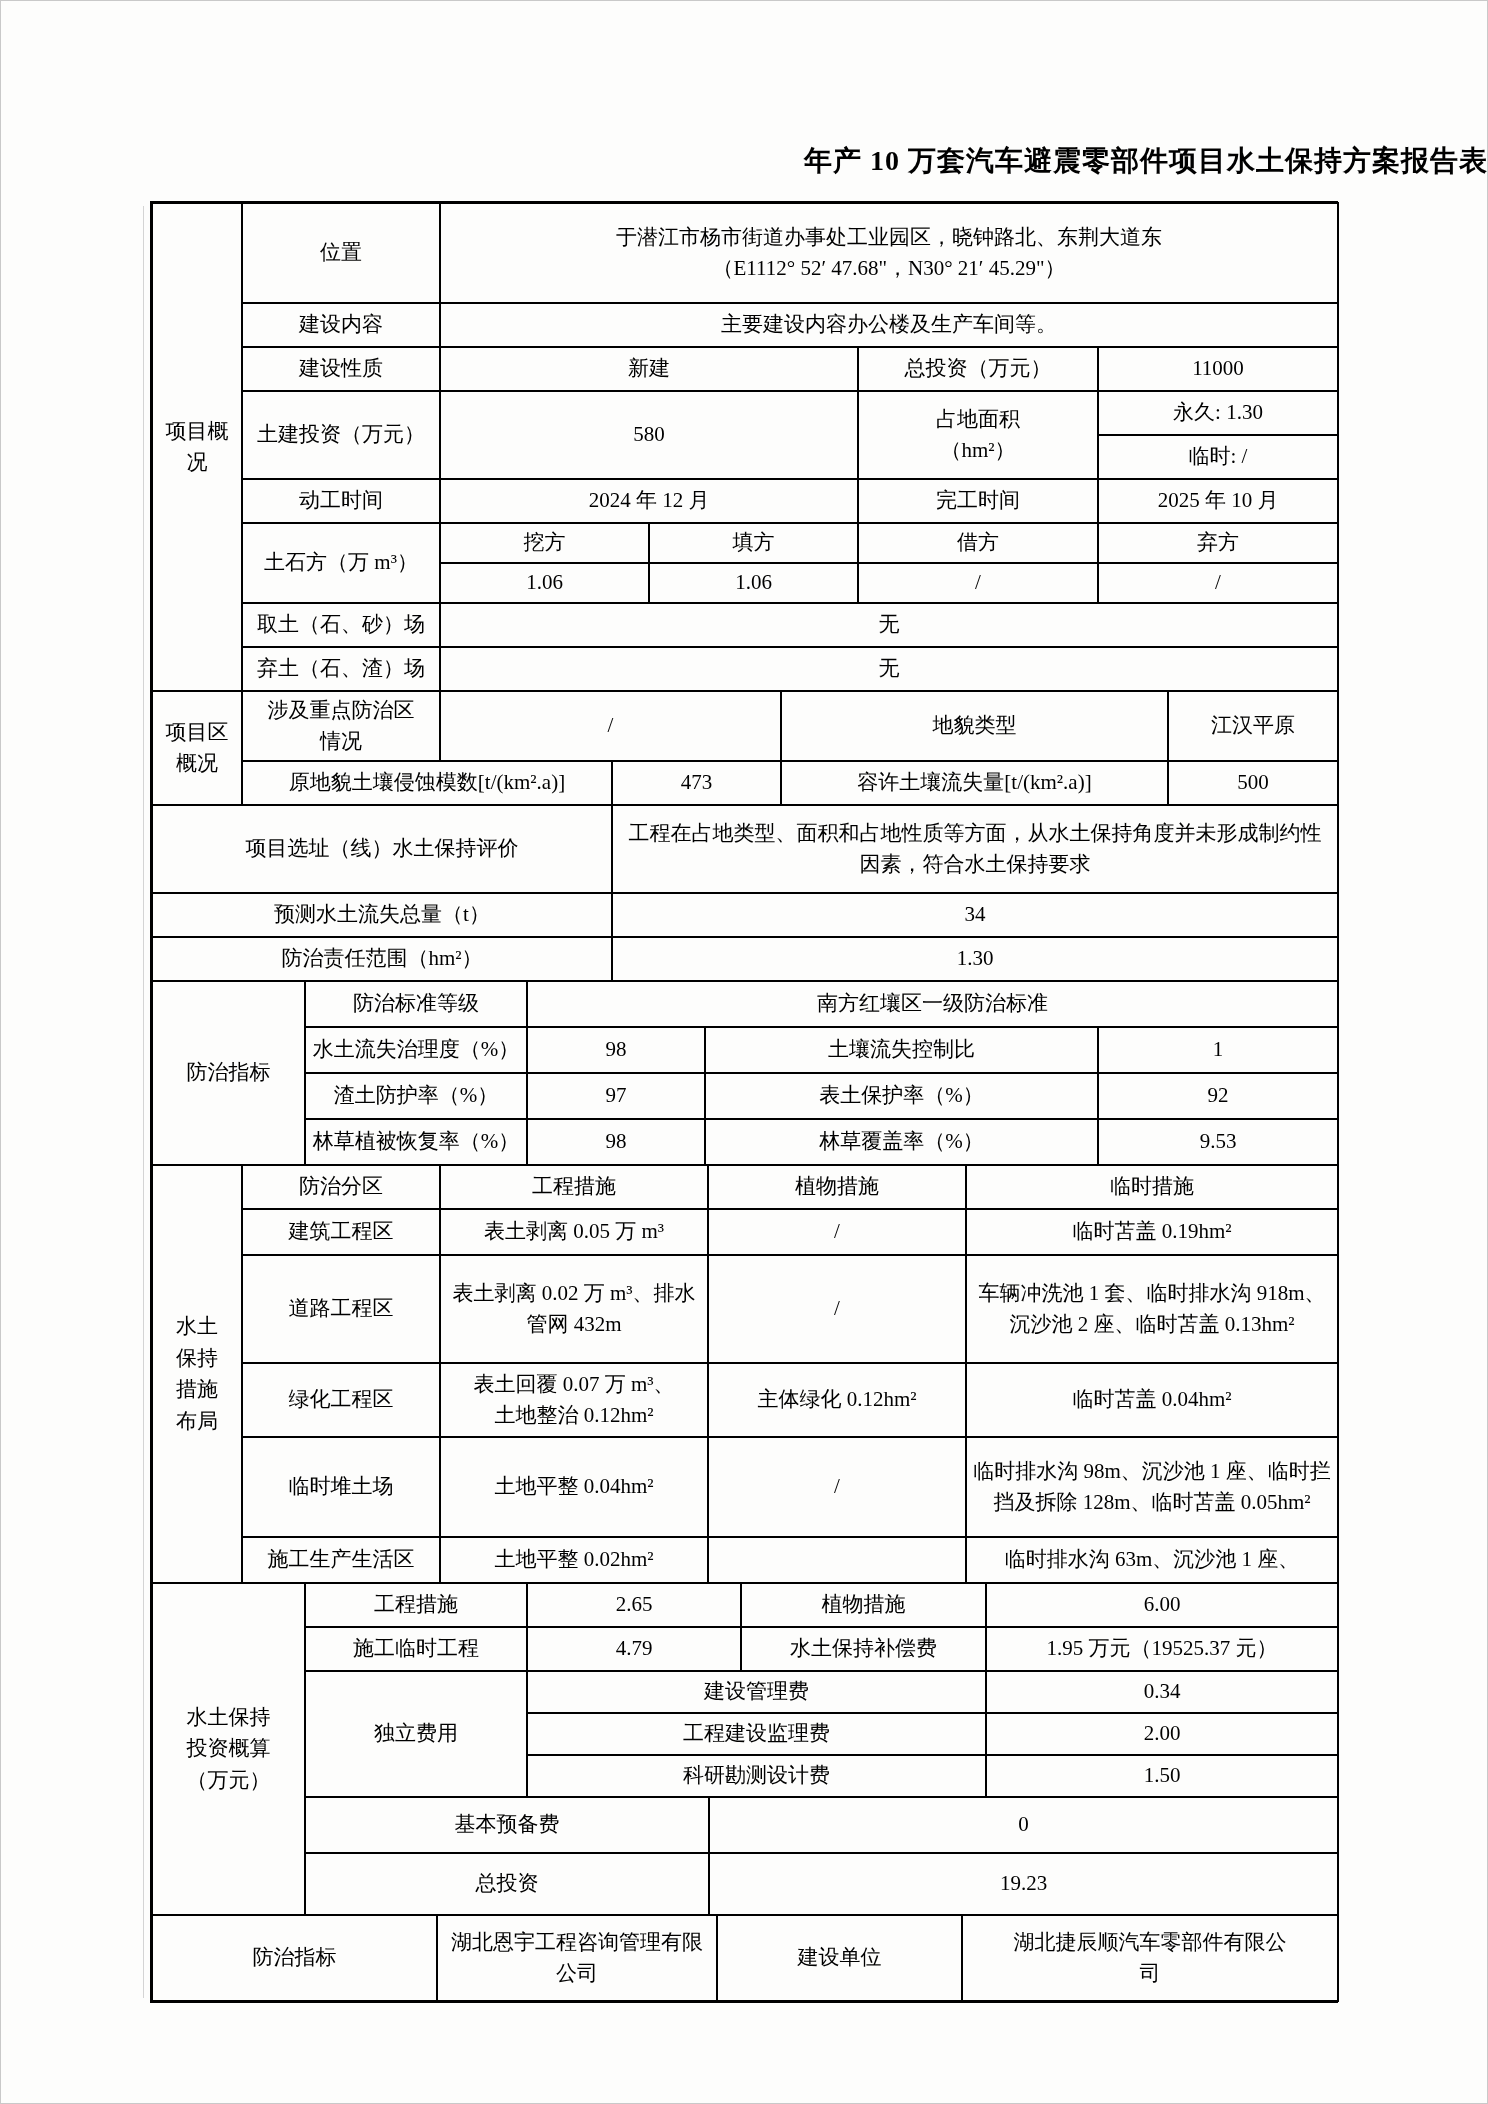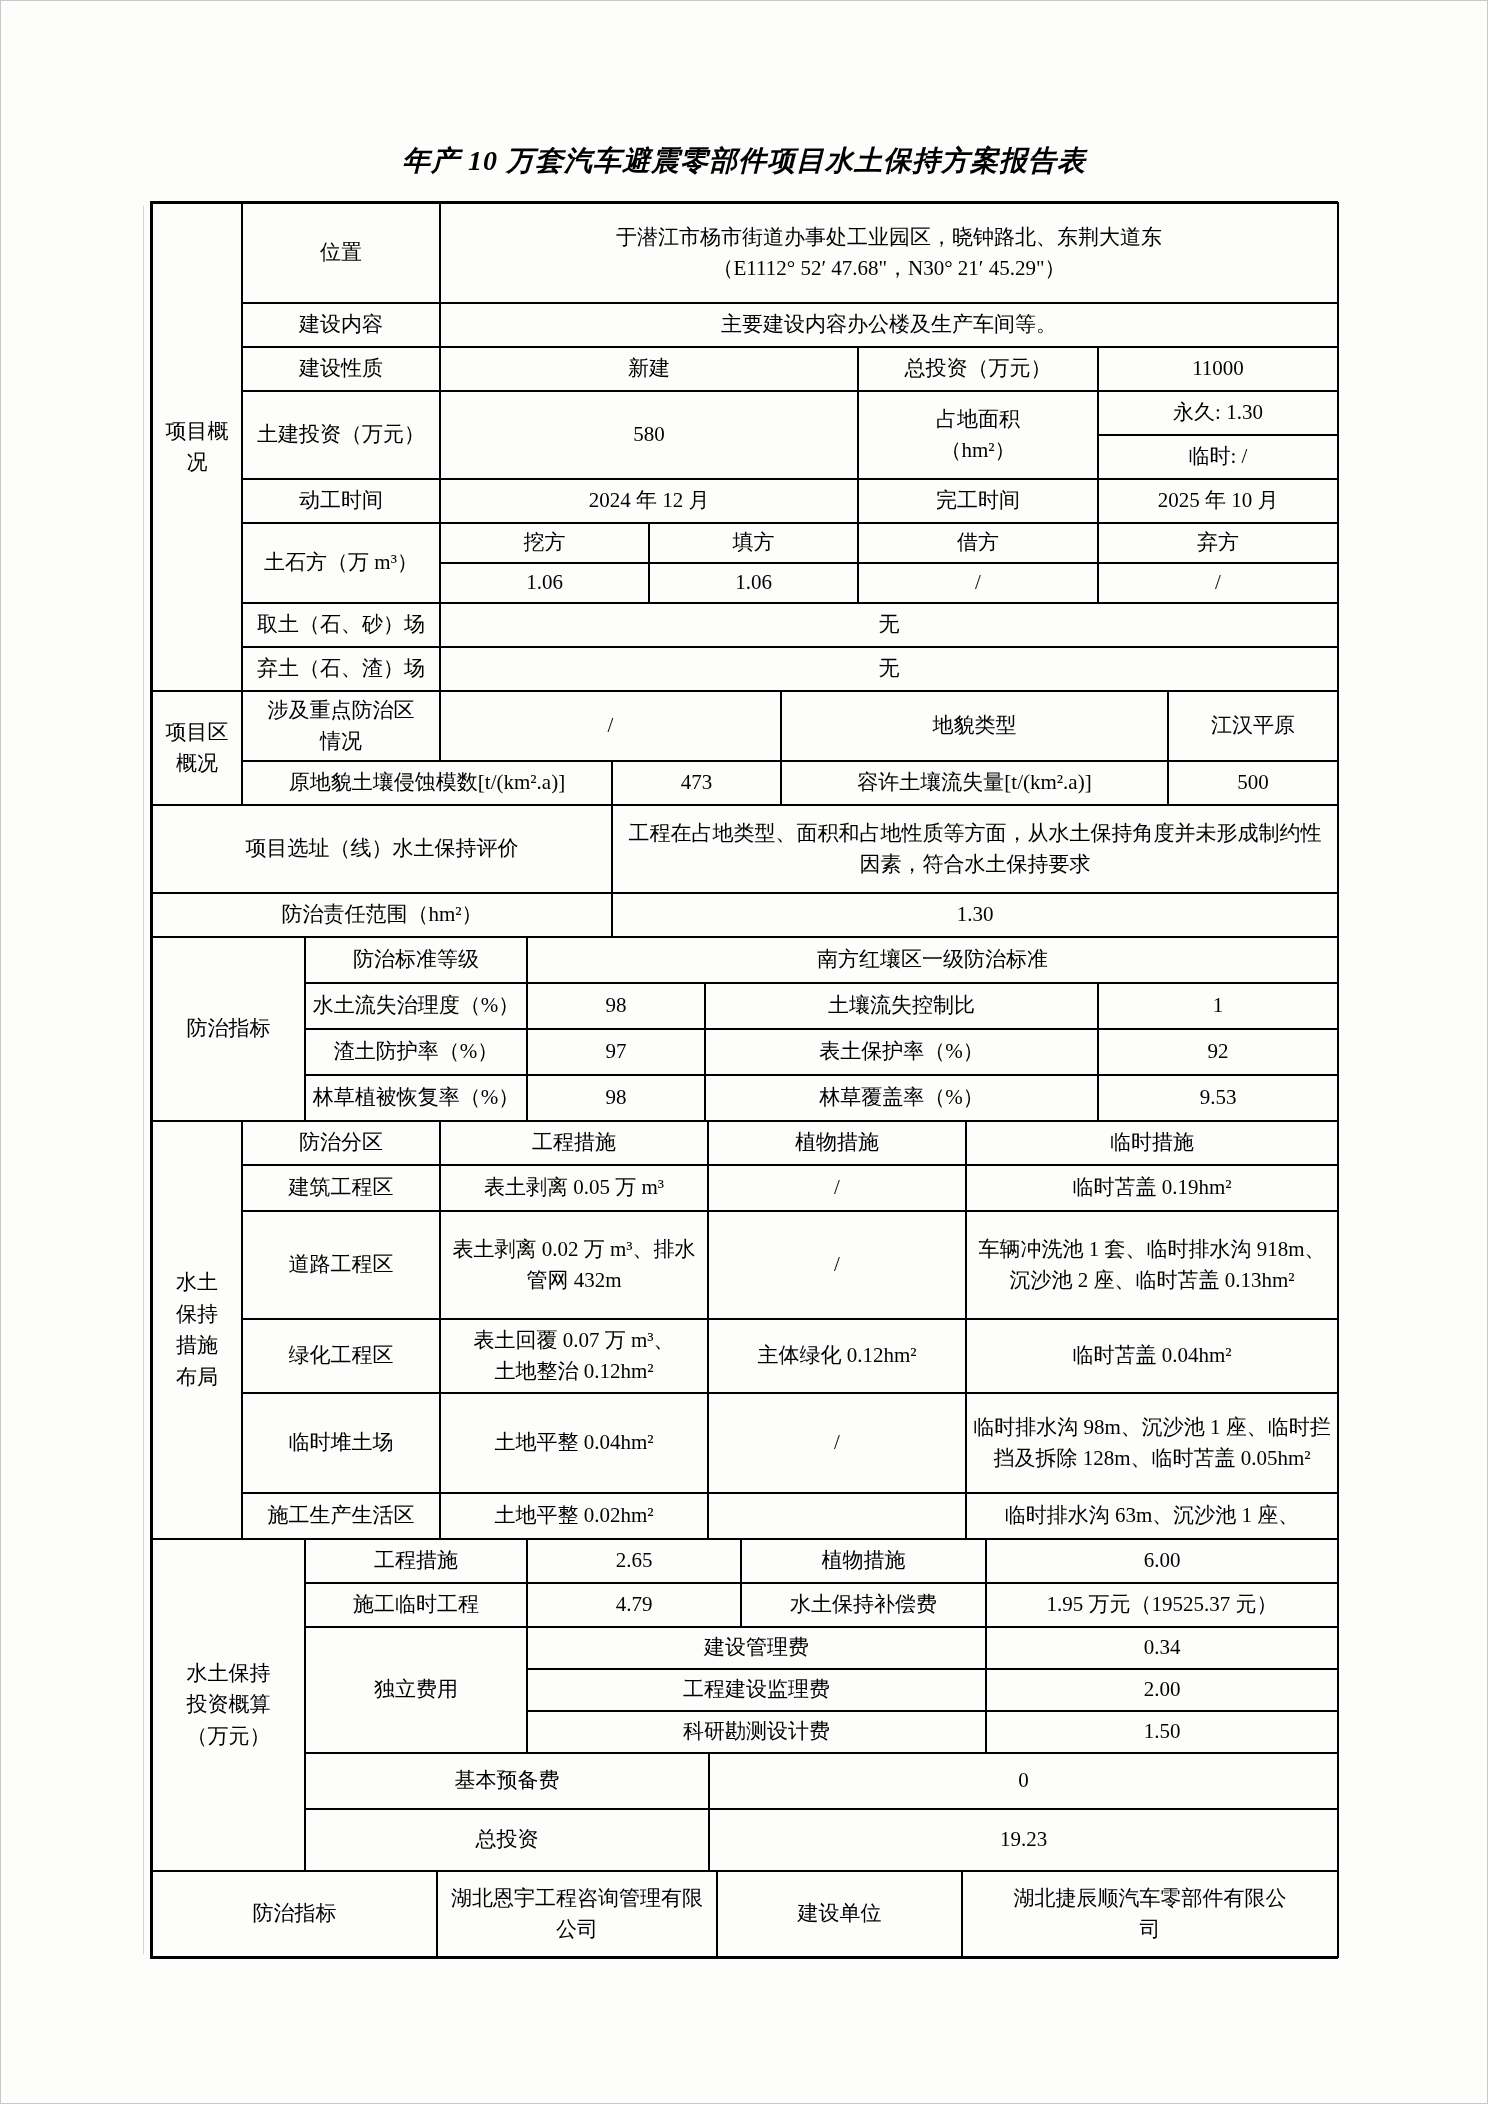--- a/index.html
+++ b/index.html
@@ -10,26 +10,25 @@
     color:#000;
   }
   .page{
     width:1488px;height:2104px;
     box-sizing:border-box;
     padding-top:142px;
     outline:1px solid #c9c9c9;outline-offset:-1px;
     position:relative;
   }
   .doc-title{
-    text-align:center;
+    text-align:right;
     font-size:28px;
     font-weight:700;
     margin:0 0 21px 0;
     letter-spacing:1px;
-    font-style:italic;
   }
   .sheet{
     width:1186px;
     margin:0 auto;
     border:1px solid #000;
     position:relative;
   }
   .sheet::before{ 
     content:"";position:absolute;left:-8px;top:4px;bottom:4px;width:1px;background:#d4d4d4;
   }
@@ -161,20 +160,24 @@
       <colgroup>
           <col style="width:460px">
           <col style="width:726px">
         </colgroup>
       <tbody>
           <tr style="height:88px">
         <td>项目选址（线）水土保持评价</td>
         <td>工程在占地类型、面积和占地性质等方面，从水土保持角度并未形成制约性因素，符合水土保持要求</td>
       </tr>
       <tr style="height:44px">
+        <td>预测水土流失总量（t）</td>
+        <td>34</td>
+      </tr>
+      <tr style="height:44px">
         <td>防治责任范围（hm²）</td>
         <td>1.30</td>
       </tr>
     </tbody>
       </table>
 
     <table class="t">
       <colgroup>
           <col style="width:153px">
           <col style="width:222px">

